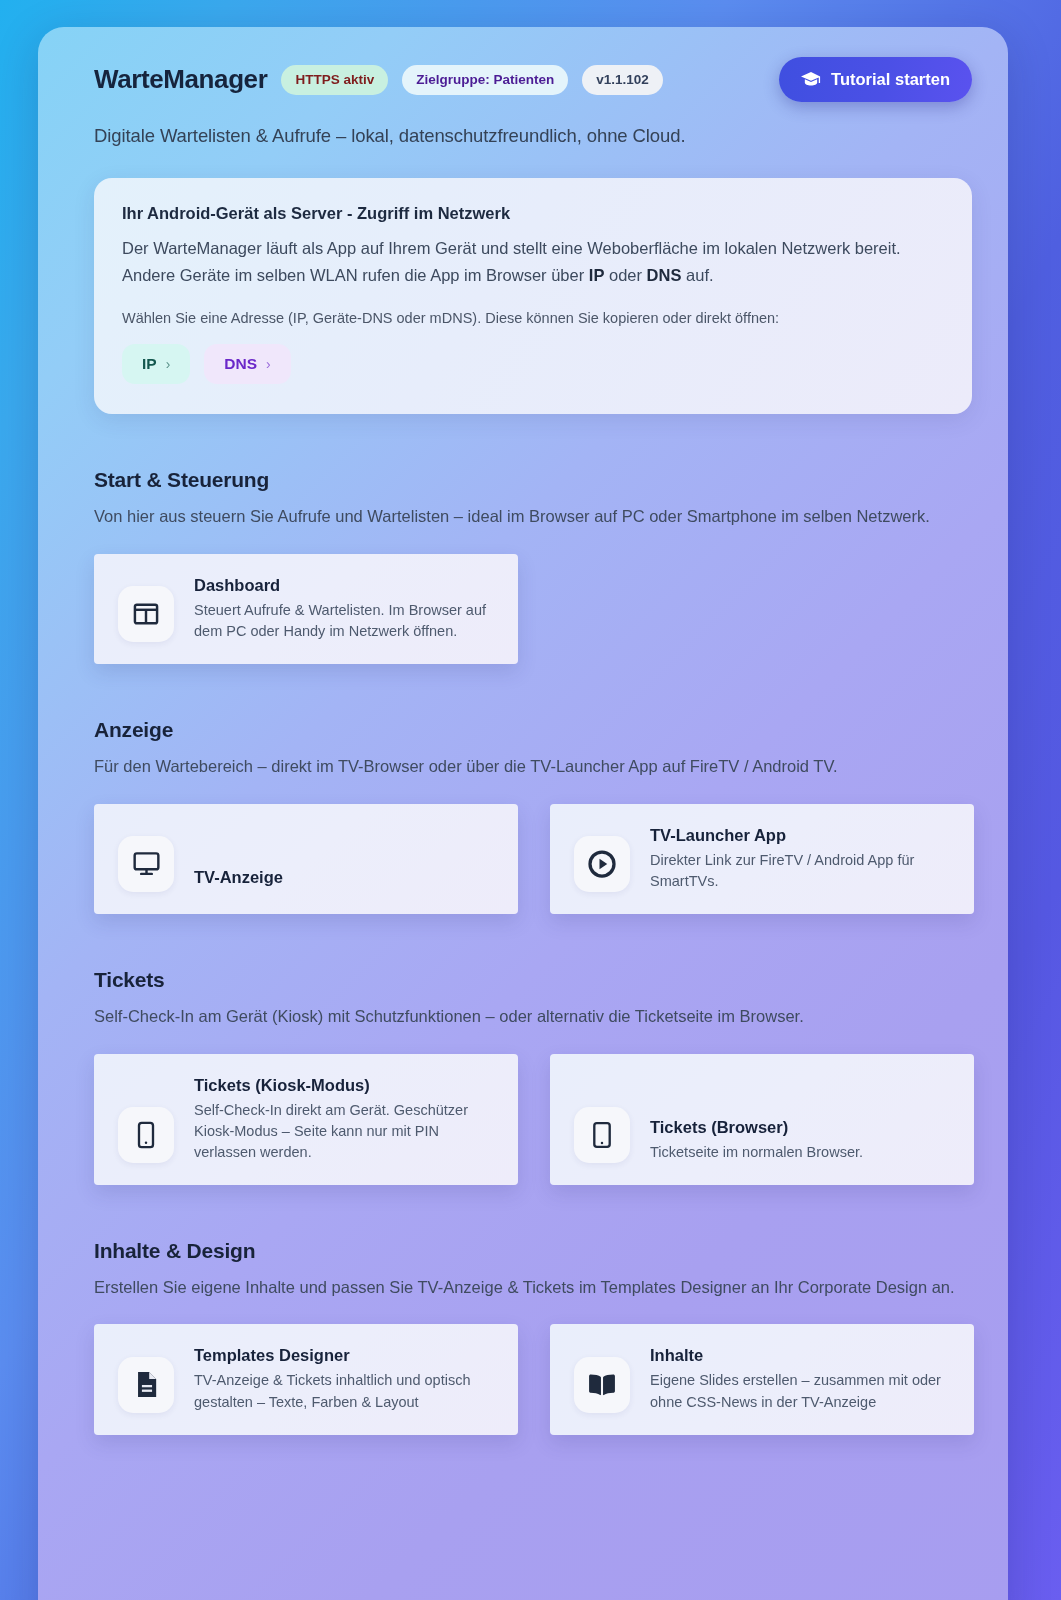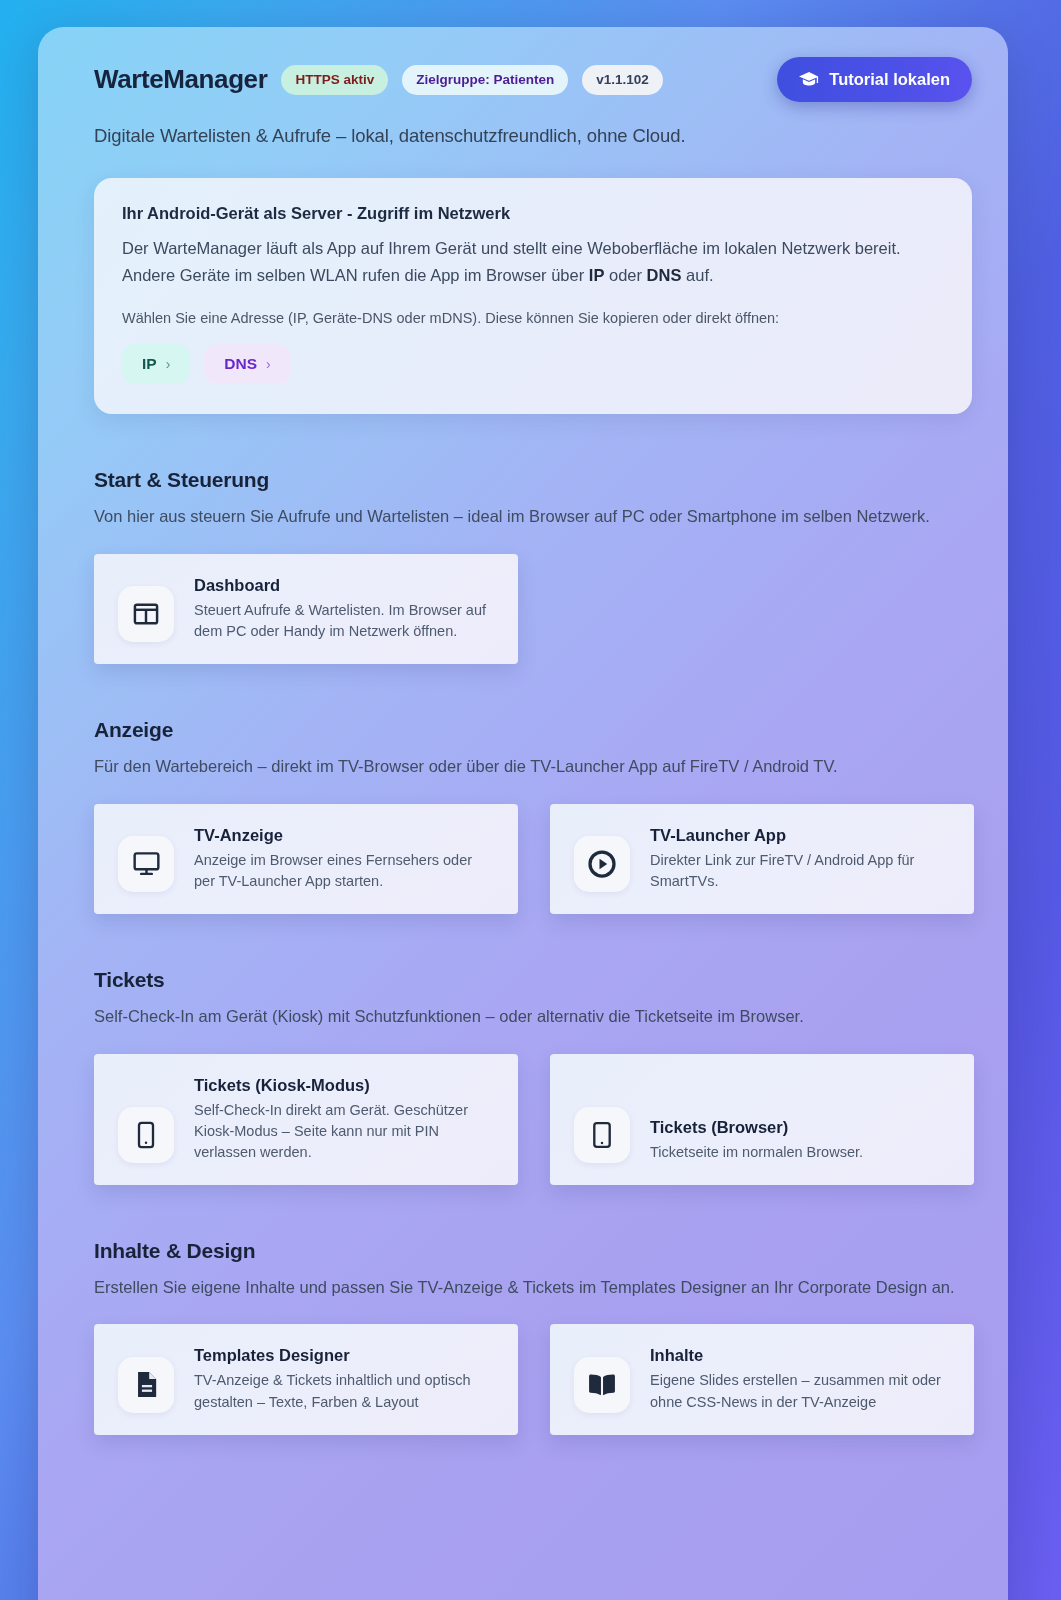--- a/index.html
+++ b/index.html
@@ -111,21 +111,21 @@
       <span class="badge target">Zielgruppe: Patienten</span>
       <span class="badge version">v1.1.102</span>
       <div class="spacer"></div>
       <button class="tutorial-btn">
         <span>
           <svg width="20" height="16" viewBox="0 0 24 19" fill="#ffffff" aria-hidden="true">
             <path d="M12 0 0 5.2l12 5.2 9.3-4V13h1.6V5.2L12 0z"></path>
             <path d="M4.6 8.6v4.1c0 1.9 3.3 3.4 7.4 3.4s7.4-1.5 7.4-3.4V8.6L12 11.8 4.6 8.6z"></path>
           </svg>
         </span>
-        <span>Tutorial lokalen</span>
+        <span>Tutorial starten</span>
       </button>
     </div>
 
     <div class="tagline">Digitale Wartelisten &amp; Aufrufe – lokal, datenschutzfreundlich, ohne Cloud.</div>
 
     <div class="info-card">
       <div class="info-title">Ihr Android-Gerät als Server - Zugriff im Netzwerk</div>
       <div class="info-body"><span>Der WarteManager läuft als App auf Ihrem Gerät und stellt eine Weboberfläche im lokalen Netzwerk bereit. Andere Geräte im selben WLAN rufen die App im Browser über </span><b>IP</b><span> oder </span><b>DNS</b><span> auf.</span></div>
       <div class="info-hint">Wählen Sie eine Adresse (IP, Geräte-DNS oder mDNS). Diese können Sie kopieren oder direkt öffnen:</div>
       <div class="pill-row">
@@ -167,21 +167,20 @@
             <div class="card">
               <div class="card-icon">
                 <svg width="29" height="29" viewBox="0 0 24 24" fill="none" stroke="#1f2a3d" stroke-width="2" stroke-linecap="round">
                   <rect x="2.2" y="3.6" width="19.6" height="13.2" rx="1.8"></rect>
                   <line x1="12" y1="16.8" x2="12" y2="20.4"></line>
                   <line x1="7.6" y1="20.6" x2="16.4" y2="20.6"></line>
                 </svg>
               </div>
               <div class="card-text">
                 <div class="card-title">TV-Anzeige</div>
-                <div class="card-desc">Anzeige im Browser eines Fernsehers oder per TV-Launcher App starten.</div>
               </div>
             </div>
             <div class="card">
               <div class="card-icon">
                 <svg width="30" height="30" viewBox="0 0 24 24" fill="none">
                   <circle cx="12" cy="12" r="9.6" stroke="#1f2a3d" stroke-width="2.6"></circle>
                   <path d="M10 7.8l6.2 4.2-6.2 4.2z" fill="#1f2a3d"></path>
                 </svg>
               </div>
               <div class="card-text">

